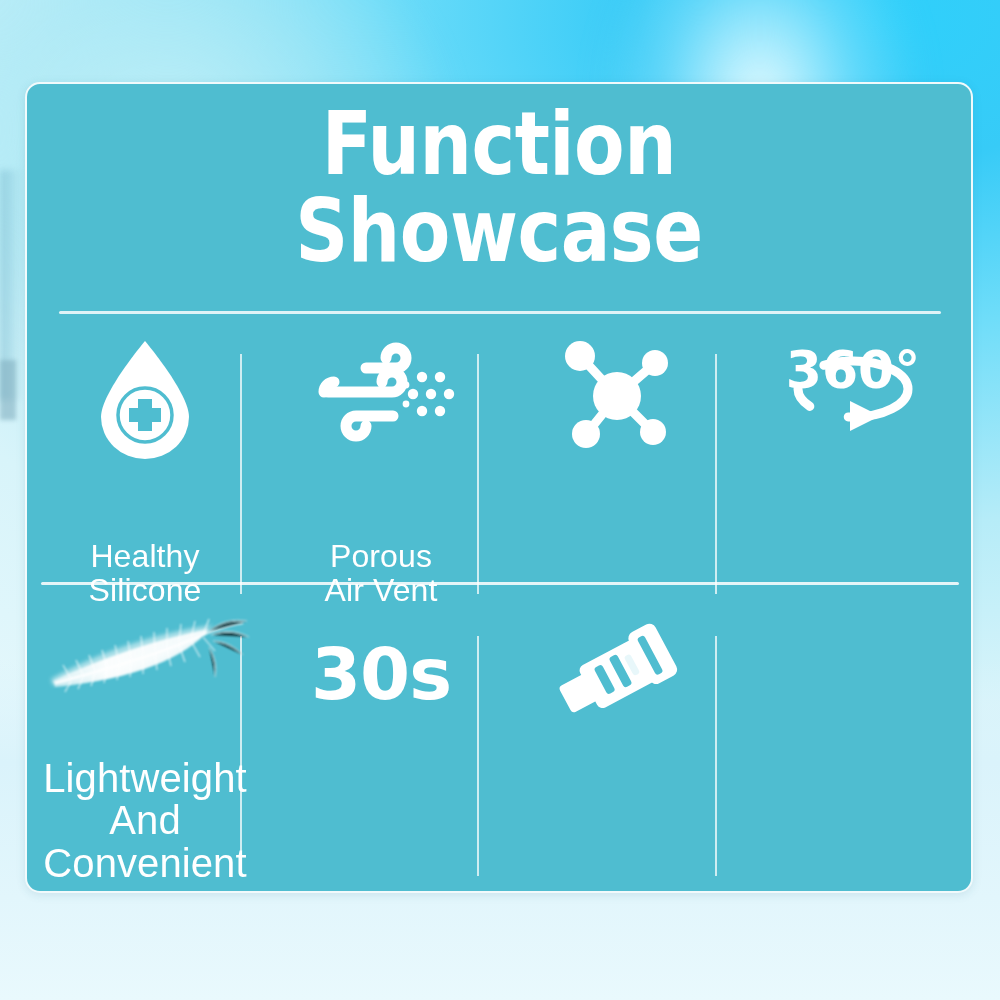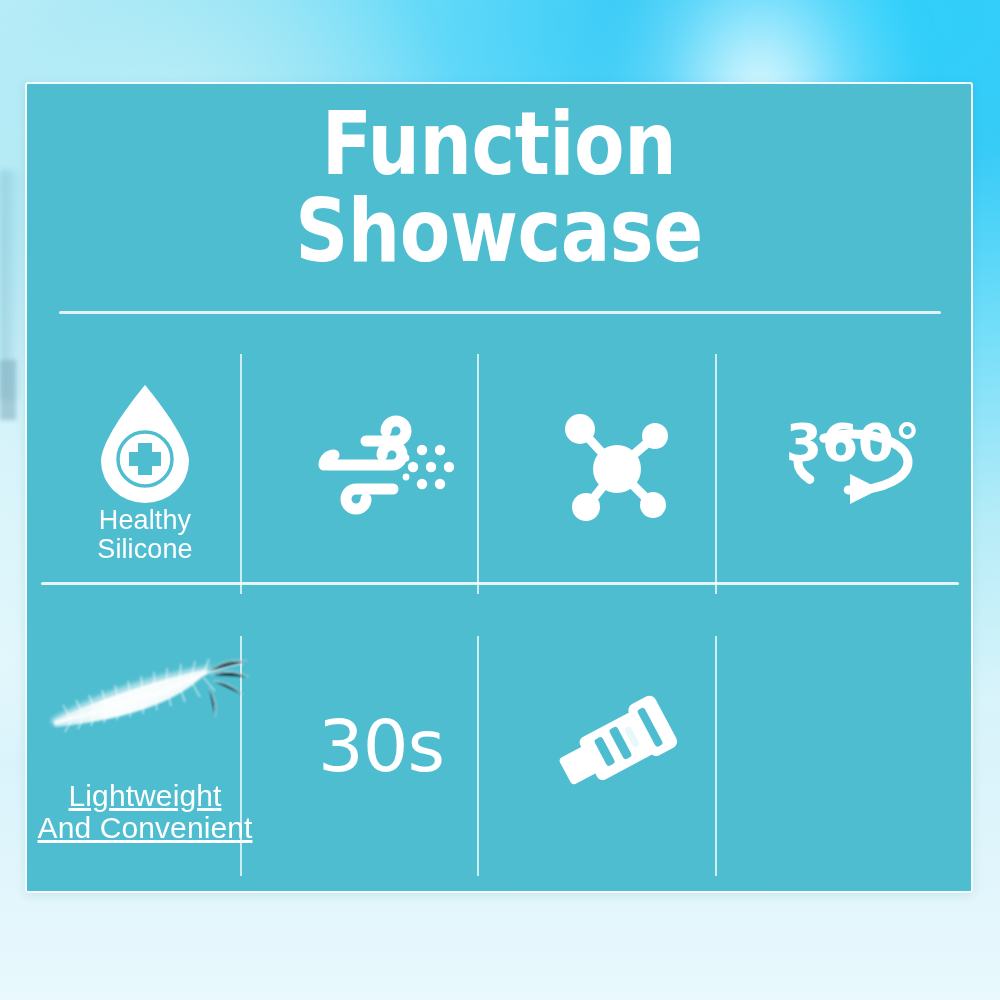--- a/index.html
+++ b/index.html
@@ -45,21 +45,21 @@
     position:absolute; left:0; top:36%; width:1.6%; height:6%;
     background:rgba(130,175,192,.6); filter:blur(2px);
   }
 
   
   .card {
     position:absolute;
     left:25px; top:82px; width:948px; height:811px;
     background:#4fbdd0;
     border:2px solid rgba(255,255,255,.92);
-    border-radius:3px;
+    border-radius:15px;
     box-shadow:0 2px 10px rgba(40,110,130,.13);
     overflow:hidden;
   }
 
   
   .title-wrap { padding-top:16px; text-align:center; }
   .title-line {
     display:block;
     color:#ffffff;
     font-family:"DejaVu Sans", sans-serif;
@@ -79,36 +79,36 @@
   
   .grid {
     position:absolute; left:0; top:246px; width:100%; height:555px;
     display:grid;
     grid-template-columns:repeat(4, 1fr);
     grid-template-rows:1fr 1fr;
   }
   .cell {
     position:relative;
     display:flex; flex-direction:column;
-    align-items:center; justify-content:center;
+    align-items:center; justify-content:space-between;
   }
   .icon-box {
     height:132px; width:100%;
     display:flex; align-items:center; justify-content:center;
   }
   .cell-label {
     color:#ffffff;
-    font-size:27px;
+    font-size:32px;
     line-height:1.07;
     text-align:center;
     font-weight:400;
     white-space:pre-line;
     letter-spacing:.1px;
   }
-  .cell-label.wide { font-size:30px;text-decoration:underline; }
+  .cell-label.wide { font-size:40px; }
 
   
   .vdiv {
     position:absolute;
     width:2px;
     background:rgba(255,255,255,.72);
   }
   .vdiv.r1 { top:270px; height:240px; }
   .vdiv.r2 { top:552px; height:240px; }
   .vdiv.c1 { left:213px; }
@@ -117,21 +117,21 @@
 
   .rule-mid {
     position:absolute; left:14px; top:498px; width:918px; height:3px;
     background:rgba(255,255,255,.85); border-radius:2px;
   }
 
   
   .text-icon {
     color:#fff;
     font-family:"DejaVu Sans", sans-serif;
-    font-weight:normal;
+    font-weight:bold;
     font-size:72px;
     line-height:1;
     letter-spacing:-1px;
   }
   svg { display:block; overflow:visible; }
 </style>
 </head>
 <body>
 
 <div class="bg">
@@ -190,20 +190,22 @@
             <circle cx="107" cy="48" r="5.2"></circle>
               <circle cx="125" cy="48" r="5.2"></circle>
               <circle cx="143" cy="48" r="5.2"></circle>
             <circle cx="116" cy="65" r="5.2"></circle>
               <circle cx="134" cy="65" r="5.2"></circle>
             <circle cx="100" cy="39" r="3.4"></circle>
               <circle cx="100" cy="58" r="3.4"></circle>
           </g>
         </svg>
       </div>
+      <div class="cell-label">Porous
+Air Vent</div>
     </div>
 
     <div class="cell">
       <div class="icon-box">
         <svg width="118" height="116" viewBox="0 0 118 116">
           <g stroke="#fff" stroke-width="9" stroke-linecap="round">
             <line x1="59" y1="58" x2="24" y2="20"></line>
             <line x1="59" y1="58" x2="95" y2="27"></line>
             <line x1="59" y1="58" x2="30" y2="94"></line>
             <line x1="59" y1="58" x2="93" y2="92"></line>

